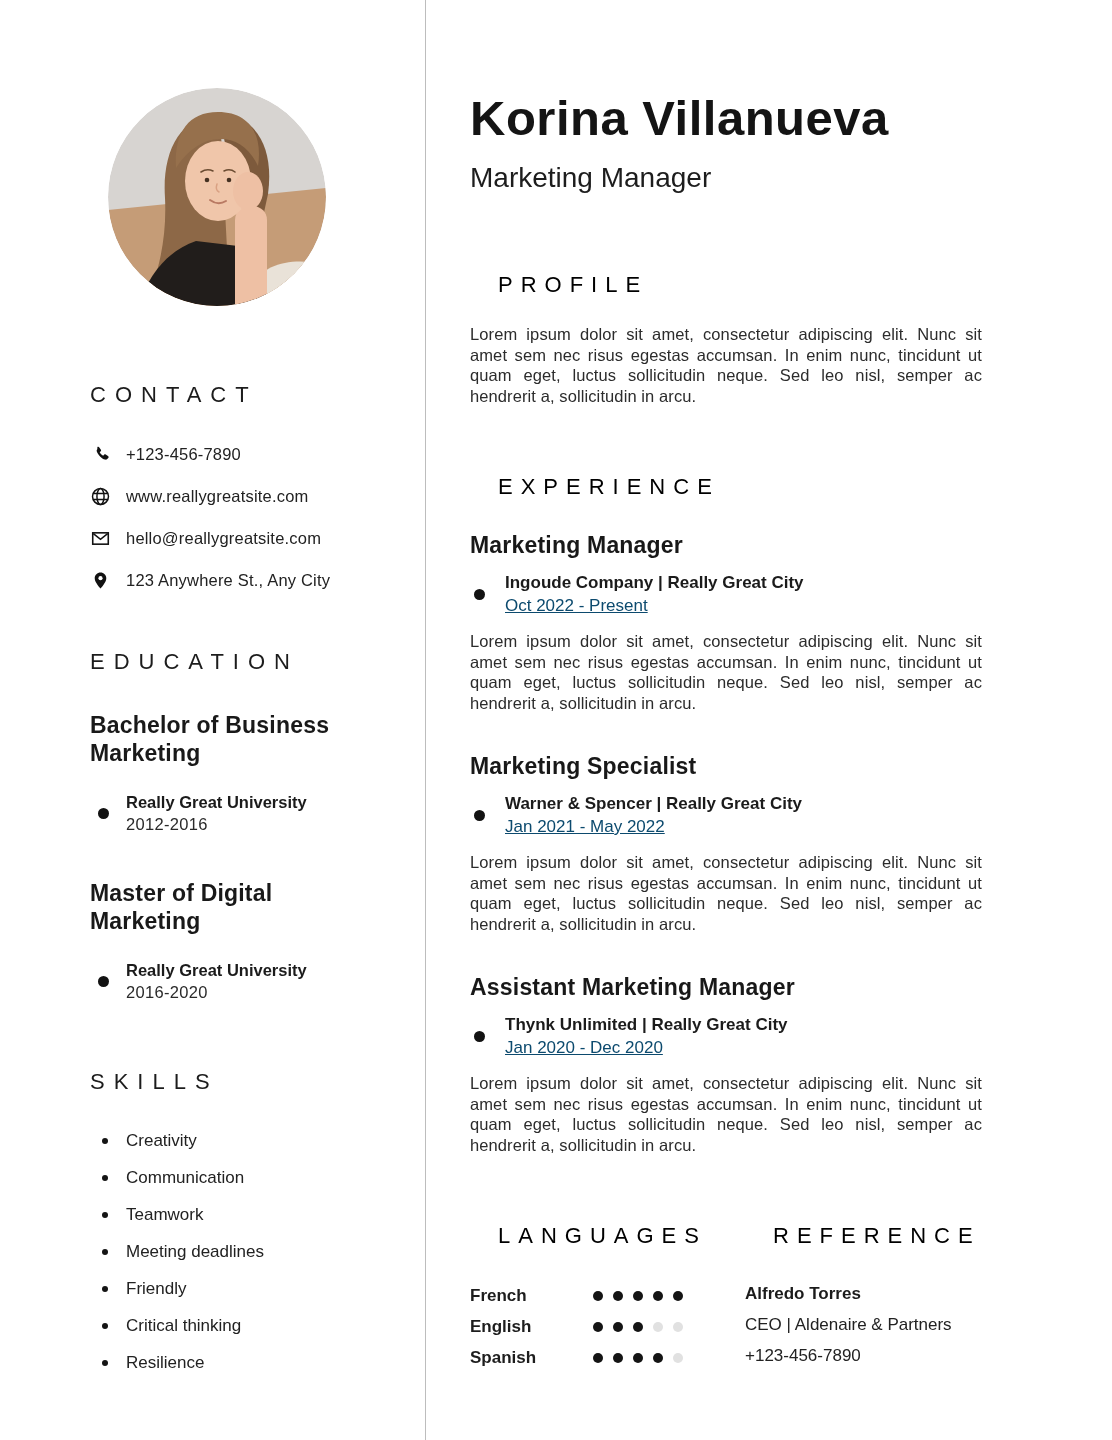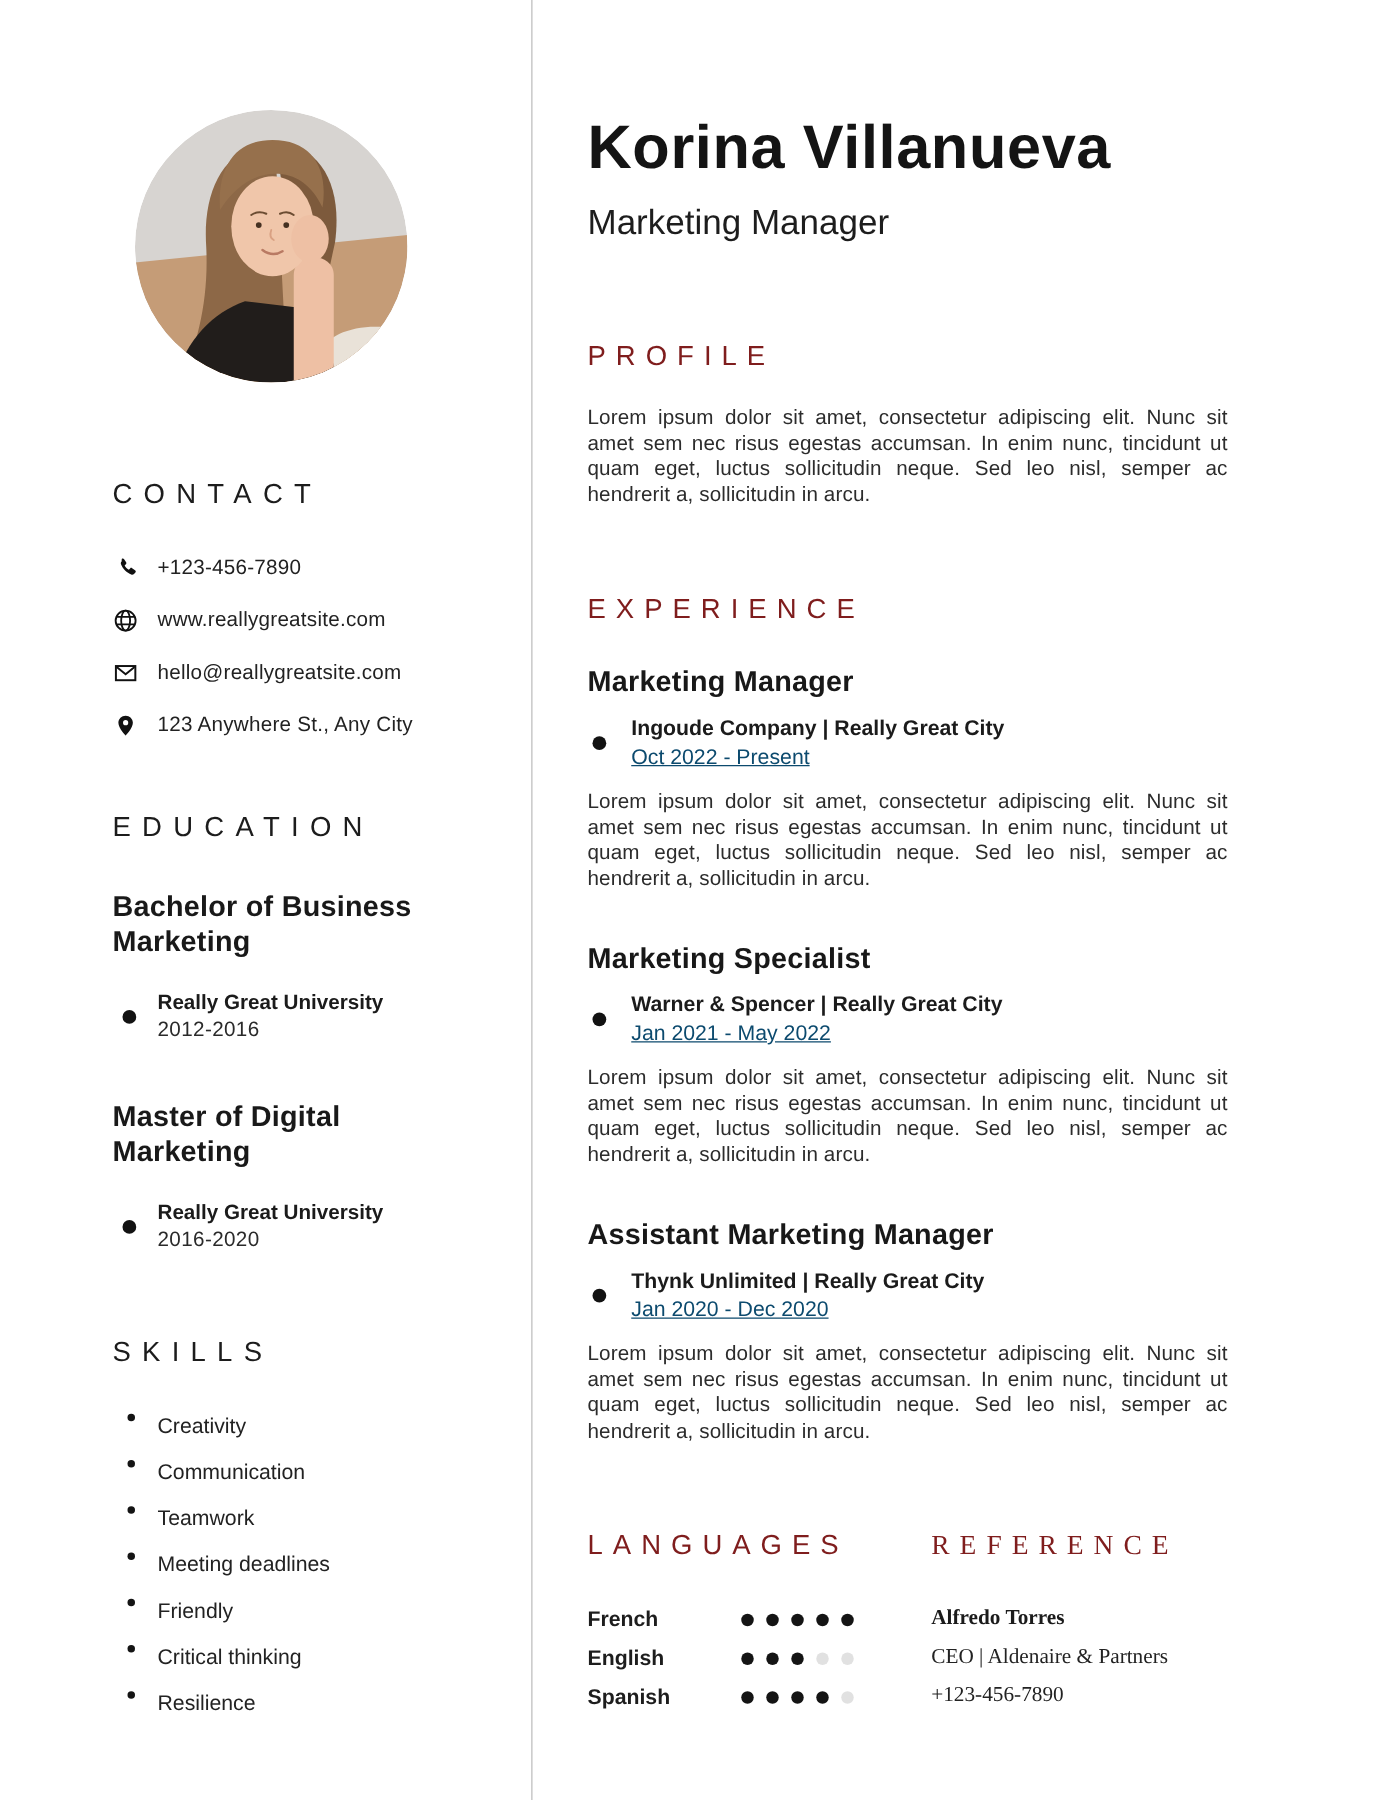--- a/index.html
+++ b/index.html
@@ -37,50 +37,50 @@
   .degree-1 { margin-top:36px; }
   .degree-2 { margin-top:44px; }
   .edu-item { display:flex; gap:17px; margin-top:24px; align-items:center; }
   .big-dot { width:11px; height:11px; border-radius:50%; background:#121212; flex:0 0 11px; margin-left:8px; }
   .edu-lines { font-size:16.5px; line-height:22px; }
   .edu-school { font-weight:700; color:#1b1b1b; }
   .edu-years { color:#2a2a2a; letter-spacing:.3px; }
 
   .skills-heading { margin-top:66px; }
   .skills-list { list-style:none; margin-top:36px; }
-  .skill-item { display:flex; gap:18px; margin-bottom:17px; font-size:17px; color:#222; }
+  .skill-item { display:flex; align-items:center; gap:18px; margin-bottom:17px; font-size:17px; color:#222; }
   .small-dot { width:6px; height:6px; border-radius:50%; background:#141414; flex:0 0 6px; margin-left:12px; }
 
   
   .main { flex:1; padding:90px 130px 0 44px; }
   .name { font-size:49px; font-weight:700; color:#141414; letter-spacing:.5px; }
   .job-title { font-size:28px; font-weight:400; color:#1d1d1d; margin-top:16px; }
   .main-heading {
-    font-size:22px; font-weight:400; letter-spacing:8px; color:#7f1d1d; white-space:nowrap;
+    font-size:22px; font-weight:400; letter-spacing:8px; color:#000000; white-space:nowrap;margin-left:28px;
   }
   .profile-heading { margin-top:78px; }
   .para {
     margin-top:26px;
     font-size:16.5px; line-height:20.5px; color:#2c2c2c;
     text-align:justify; letter-spacing:.1px;
   }
   .exp-heading { margin-top:68px; }
   .job-h { font-size:23px; font-weight:700; color:#181818; letter-spacing:.2px; }
   .job-h-first { margin-top:32px; }
   .job-h-next { margin-top:40px; }
   .job-meta { display:flex; gap:20px; align-items:center; margin-top:12px; }
   .job-meta .big-dot { margin-left:4px; }
   .job-lines { font-size:17px; line-height:23px; }
   .job-company { font-weight:700; color:#1b1b1b; }
   .job-dates { color:#0c4a6e;text-decoration:underline; }
   .job-desc { margin-top:14px; }
 
   .bottom { display:flex; margin-top:68px; }
   .langs-col { width:275px; flex:0 0 275px; }
-  .ref-col { flex:1;font-family:Liberation Serif, serif; }
+  .ref-col { flex:1; }
   .lang-rows { margin-top:36px; }
   .lang-row { display:flex; align-items:center; height:21px; margin-bottom:10px; }
   .lang-name { width:123px; font-size:17px; font-weight:700; color:#1d1d1d; }
   .dots { display:flex; gap:10px; align-items:center; }
   .dot { width:10px; height:10px; border-radius:50%; }
   .dot.filled { background:var(--dot-filled,#141414); }
   .dot.empty  { background:var(--dot-empty,#e1e1e1); }
   .ref-rows { margin-top:34px; }
   .ref-row { font-size:17px; color:#222; height:21px; margin-bottom:10px; display:flex; align-items:center; }
   .ref-name { font-weight:700; color:#1b1b1b; }

